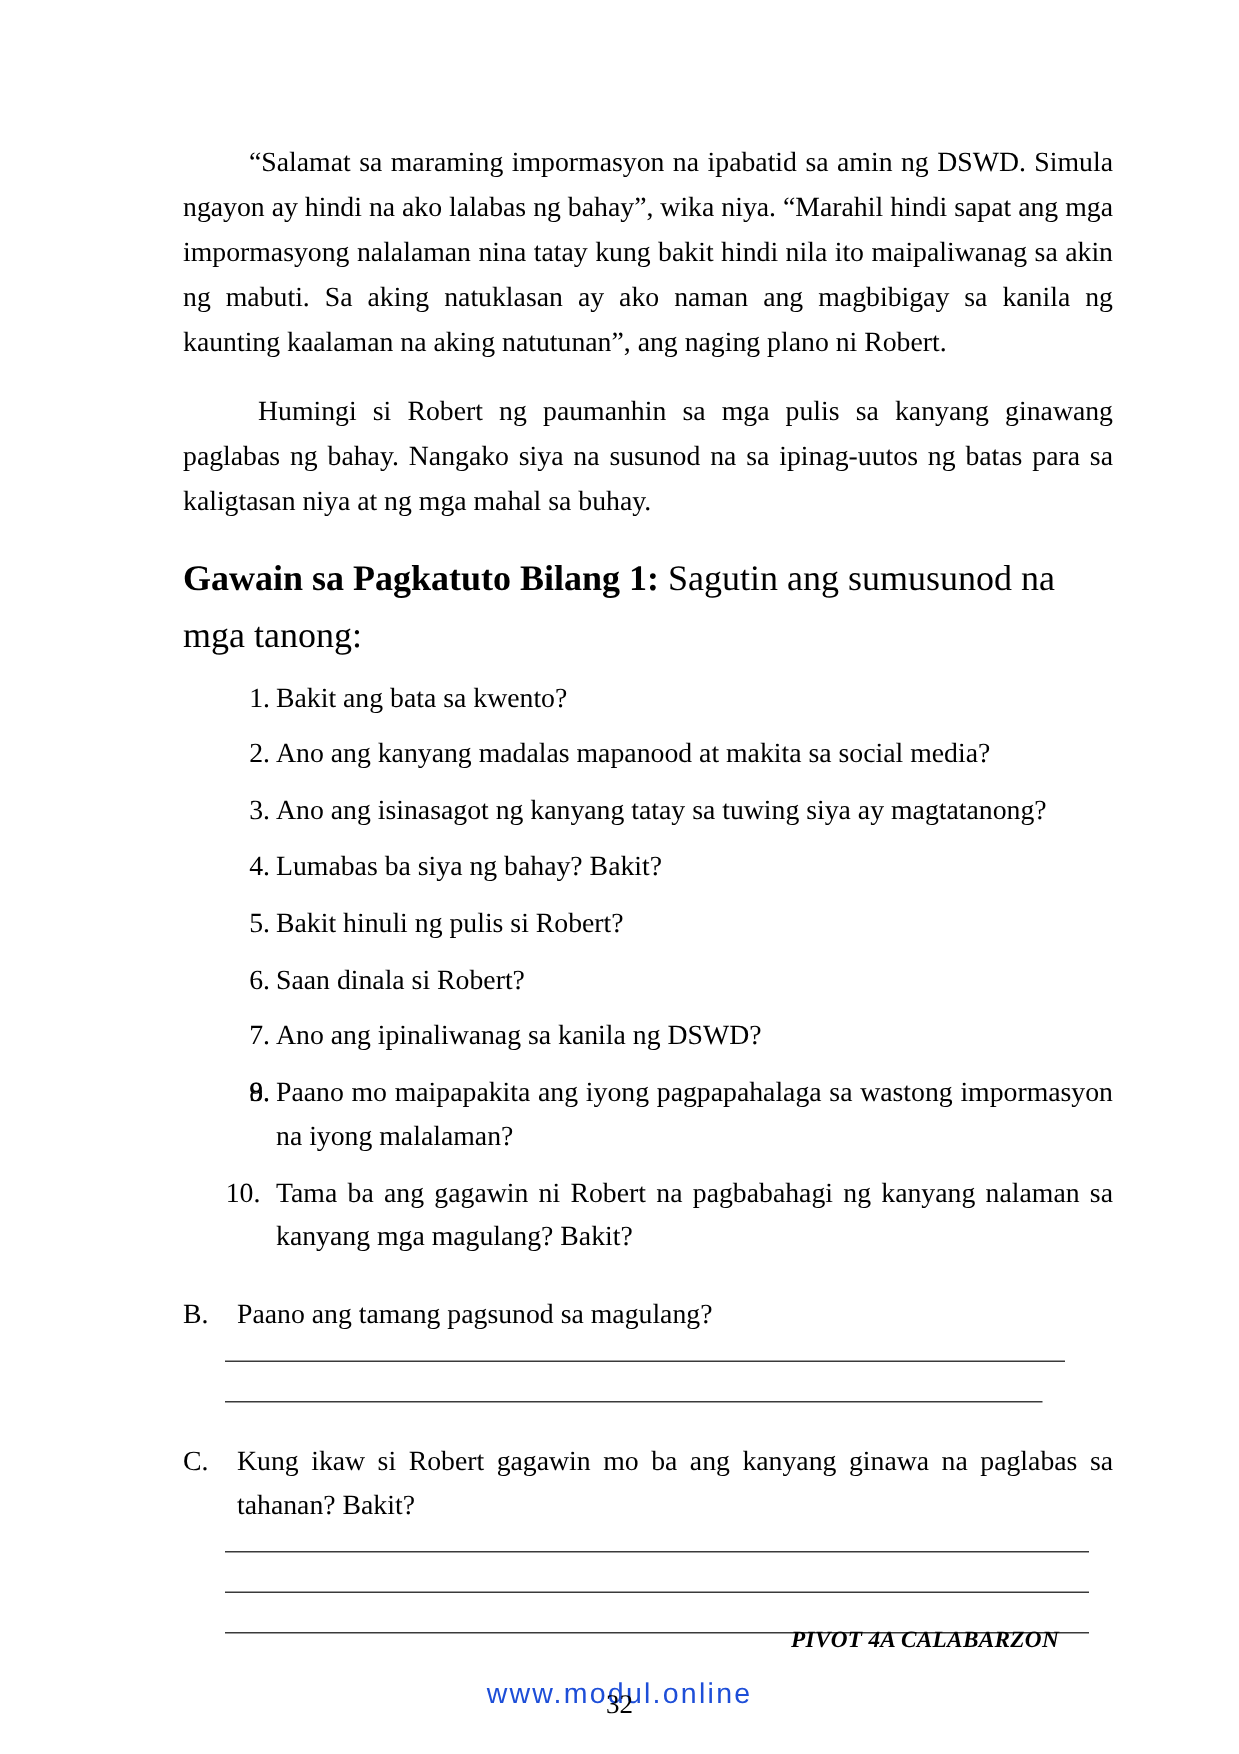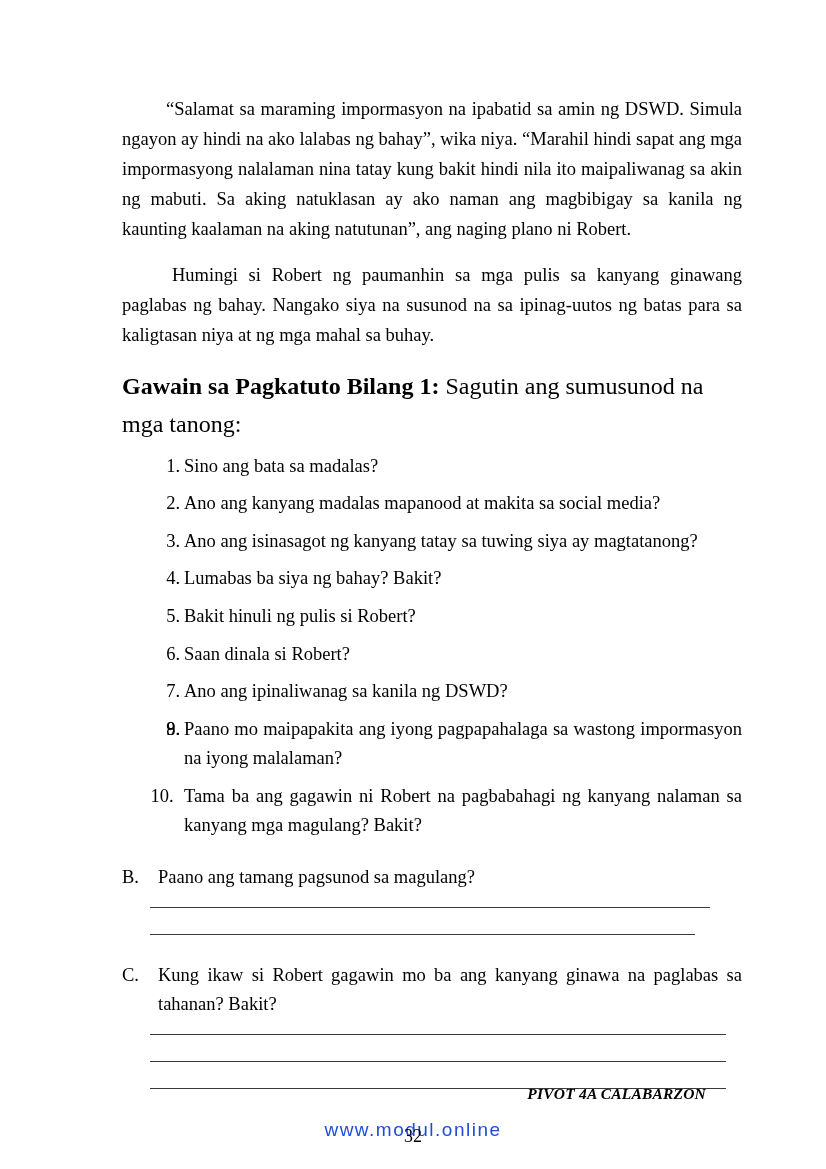--- a/index.html
+++ b/index.html
@@ -143,21 +143,21 @@
 
 <div class="page">
 
   <p class="para indent">“Salamat sa maraming impormasyon na ipabatid sa amin ng DSWD. Simula ngayon ay hindi na ako lalabas ng bahay”, wika niya. “Marahil hindi sapat ang mga impormasyong nalalaman nina tatay kung bakit hindi nila ito maipaliwanag sa akin ng mabuti. Sa aking natuklasan ay ako naman ang magbibigay sa kanila ng kaunting kaalaman na aking natutunan”, ang naging plano ni Robert.</p>
 
   <p class="para indent2">Humingi si Robert ng paumanhin sa mga pulis sa kanyang ginawang paglabas ng bahay. Nangako siya na susunod na sa ipinag-uutos ng batas para sa kaligtasan niya at ng mga mahal sa buhay.</p>
 
   <p class="activity-head"><span class="bold">Gawain sa Pagkatuto Bilang 1:</span><span> Sagutin ang sumusunod na mga tanong:</span></p>
 
   <ol class="questions">
-    <li><span class="num">1.</span><span>Sino ang bata sa madalas?</span></li>
+    <li><span class="num">1.</span><span>Bakit ang bata sa kwento?</span></li>
     <li><span class="num">2.</span><span>Ano ang kanyang madalas mapanood at makita sa social media?</span></li>
     <li><span class="num">3.</span><span>Ano ang isinasagot ng kanyang tatay sa tuwing siya ay magtatanong?</span></li>
     <li><span class="num">4.</span><span>Lumabas ba siya ng bahay? Bakit?</span></li>
     <li><span class="num">5.</span><span>Bakit hinuli ng pulis si Robert?</span></li>
     <li><span class="num">6.</span><span>Saan dinala si Robert?</span></li>
     <li><span class="num">7.</span><span>Ano ang ipinaliwanag sa kanila ng DSWD?</span></li>
     <li><span class="num">8.</span></li>
     <li><span class="num">9.</span><span> Paano mo maipapakita ang iyong pagpapahalaga sa wastong impormasyon na iyong malalaman?</span></li>
     <li class="wide"><span class="num">10.</span><span>Tama ba ang gagawin ni Robert na pagbabahagi ng kanyang nalaman sa kanyang mga magulang? Bakit?</span></li>
   </ol>

